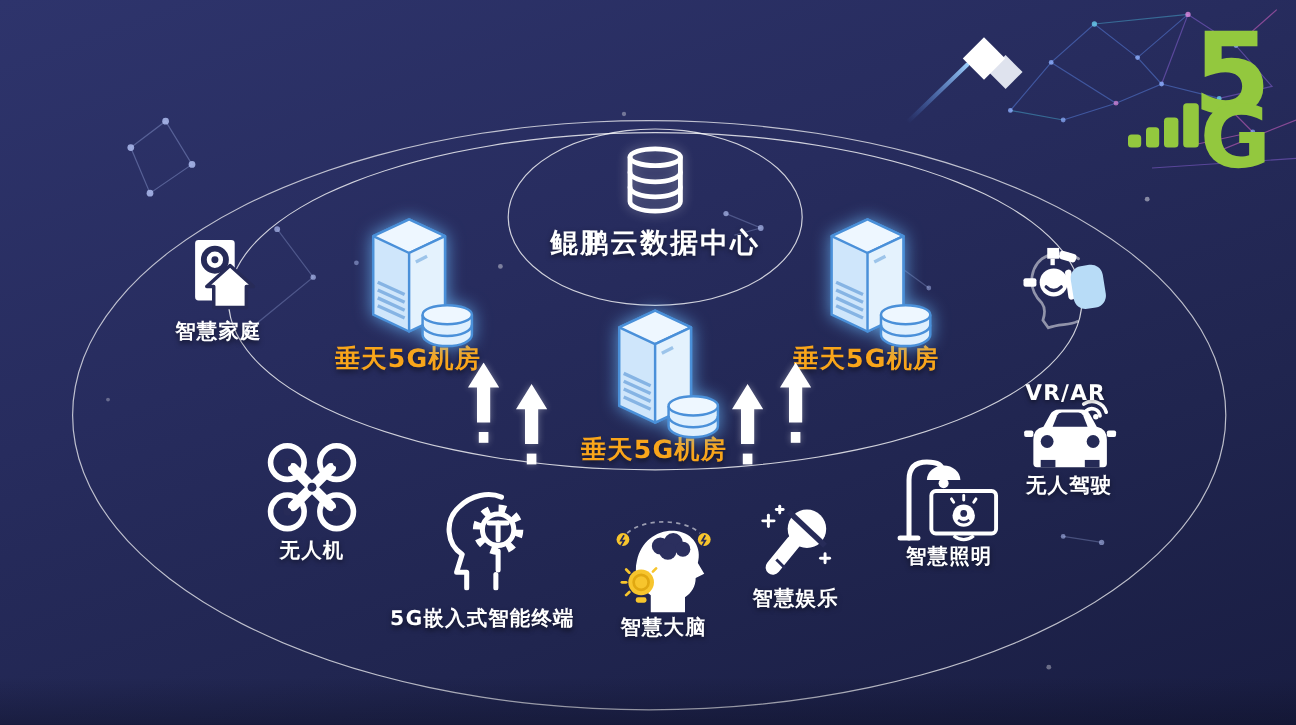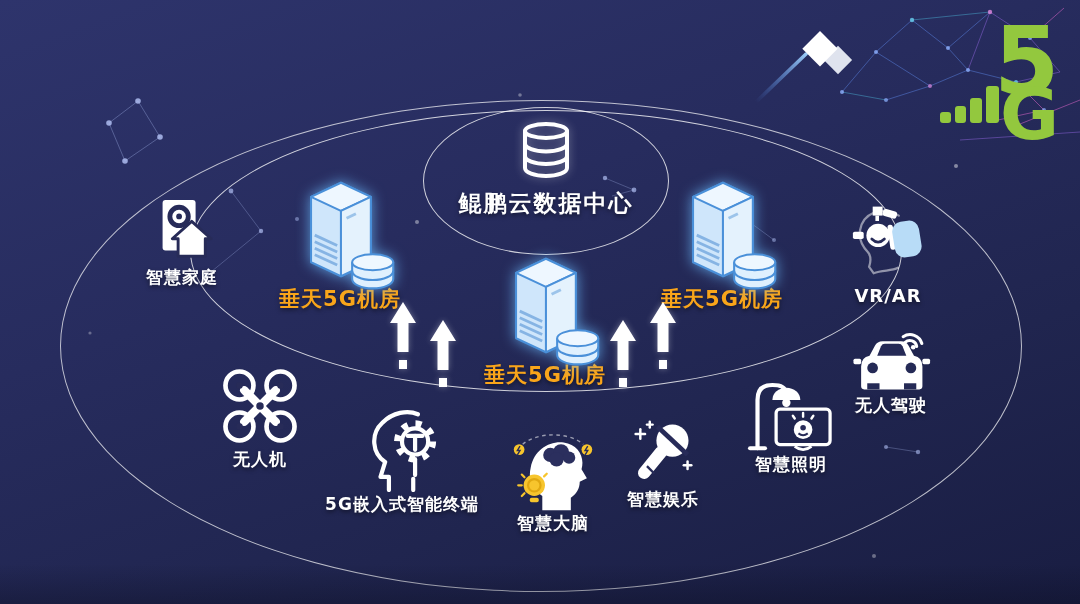--- a/index.html
+++ b/index.html
@@ -252,21 +252,21 @@
       <g fill="none" stroke="#ffffff" stroke-width="4.5" stroke-linecap="round" stroke-linejoin="round">
         <path d="M32,94 V80 H23 L28,64 C14,55 12,34 25,22 C36,11 52,8 63,13"></path>
         <path d="M58,94 V82"></path>
         <line x1="52" y1="36" x2="68" y2="36"></line>
         <line x1="60" y1="36" x2="60" y2="51"></line>
         <line x1="60" y1="61" x2="60" y2="78"></line>
       </g>
       <circle cx="60" cy="42" r="19" fill="none" stroke="#ffffff" stroke-width="7" stroke-dasharray="6.5 8.4"></circle>
       <circle cx="60" cy="42" r="14" fill="none" stroke="#ffffff" stroke-width="4.5"></circle>
     </svg>
-    <div class="lbl" style="margin-top:2px">5G嵌入式智能终端</div>
+    <div class="lbl" style="margin-top:14px">5G嵌入式智能终端</div>
   </div>
 
   <div class="node" style="left:488px;top:430px;width:130px;justify-content:center;">
     <svg class="app-icon" width="92" height="82" viewBox="0 0 96 92">
       <path d="M14,16 C30,2 66,2 82,16" fill="none" stroke="rgba(255,255,255,0.55)" stroke-width="1.6" stroke-dasharray="4 4"></path>
       <circle cx="10" cy="22" r="6" fill="#f7c52d"></circle>
       <path d="M11,18 l-3,5 h3 l-3,5" stroke="#272b58" stroke-width="1.6" fill="none"></path>
       <circle cx="86" cy="22" r="6" fill="#f7c52d"></circle>
       <path d="M87,18 l-3,5 h3 l-3,5" stroke="#272b58" stroke-width="1.6" fill="none"></path>
       <path d="M36,90 L36,74 C24,66 20,54 23,42 C27,22 44,12 60,14 C76,16 84,30 80,44 L86,54 L78,58 C78,66 74,72 68,76 L68,90 Z" fill="#ffffff"></path>
@@ -341,21 +341,21 @@
       <circle cx="27" cy="60" r="7" fill="#252a56"></circle>
       <circle cx="77" cy="60" r="7" fill="#252a56"></circle>
       <rect x="20" y="80" width="16" height="8" fill="#252a56"></rect>
       <rect x="68" y="80" width="16" height="8" fill="#252a56"></rect>
       <rect x="2" y="48" width="10" height="7" rx="2" fill="#ffffff"></rect>
       <rect x="92" y="48" width="10" height="7" rx="2" fill="#ffffff"></rect>
     </svg>
     <div class="lbl" style="margin-top:1px">无人驾驶</div>
   </div>
 
-  <div class="node" style="left:823px;top:203px;width:130px;">
+  <div class="node" style="left:823px;top:203px;width:130px;gap:32px;">
     <svg class="app-icon" width="84" height="72" viewBox="0 0 88 80">
       <path d="M56,14 C36,2 16,12 13,30 C11,42 17,50 22,55 C25,59 25,65 23,71 L28,78 C38,74 48,76 55,72" fill="none" stroke="rgba(255,255,255,0.5)" stroke-width="2.5" stroke-linecap="round"></path>
       <rect x="27" y="4" width="11" height="10" fill="#ffffff"></rect>
       <line x1="32" y1="14" x2="32" y2="20" stroke="#ffffff" stroke-width="4"></line>
       <rect x="5" y="32" width="12" height="8" rx="2" fill="#ffffff"></rect>
       <rect x="38" y="8" width="16" height="8" rx="3" transform="rotate(16 46 12)" fill="#ffffff"></rect>
       <circle cx="33" cy="36" r="13" fill="#ffffff"></circle>
       <path d="M26,40 q7,7 14,0" stroke="#272b58" stroke-width="3" fill="none" stroke-linecap="round"></path>
       <rect x="45" y="24" width="6" height="28" rx="3" transform="rotate(-8 48 38)" fill="#ffffff"></rect>
       <rect x="50" y="20" width="30" height="40" rx="11" transform="rotate(-9 65 40)" fill="#b8dcf7"></rect>

